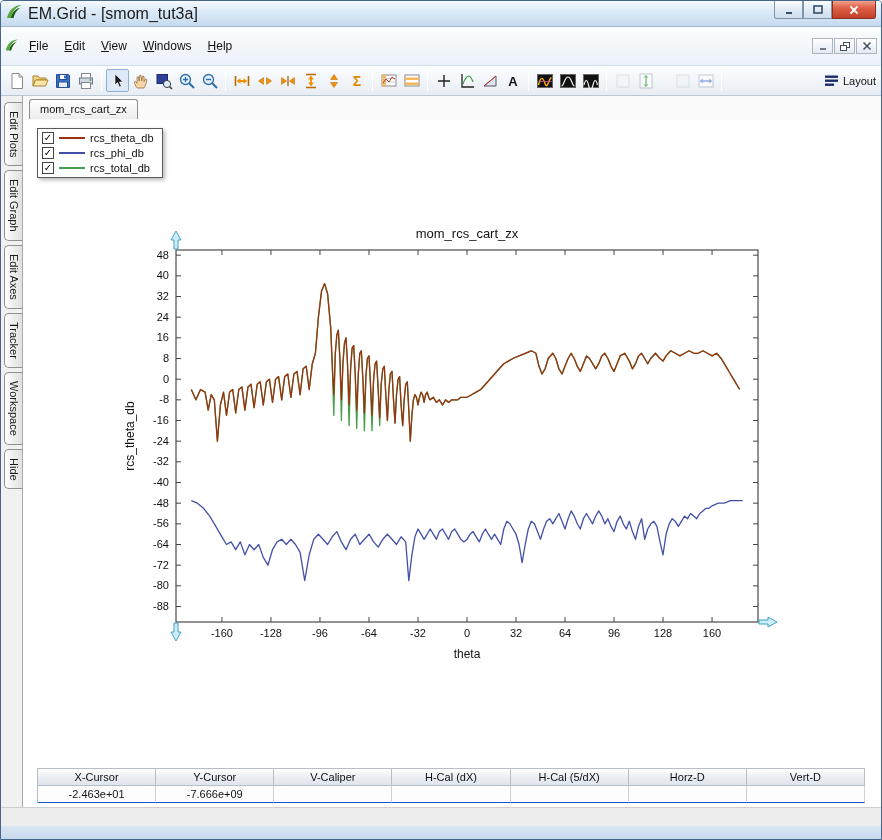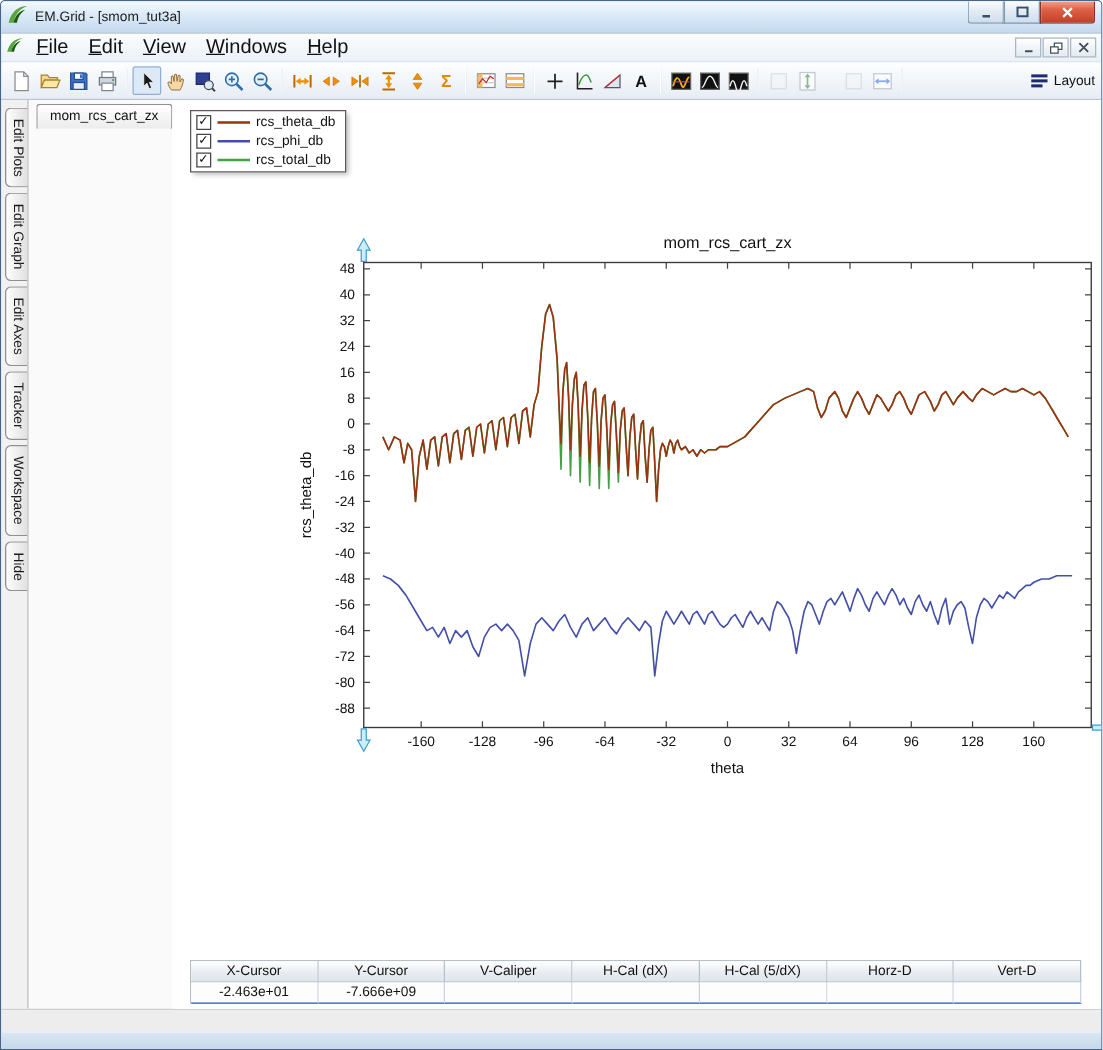--- a/index.html
+++ b/index.html
@@ -1,45 +1,45 @@
 <!DOCTYPE html>
 <html><head>
 <meta charset="utf-8">
 <style>
 *{box-sizing:border-box;margin:0;padding:0}
 html,body{width:882px;height:840px}
 body{font-family:"Liberation Sans",sans-serif;background:#fff}
 .window{width:882px;height:840px;border:1px solid #47648a;border-radius:4px 4px 0 0;display:flex;flex-direction:column;overflow:hidden;background:#fff}
 
 .titlebar{flex:0 0 26px;display:flex;align-items:center;gap:5px;padding:0 5px;background:linear-gradient(#f5fafe,#dcebf8 40%,#c6daee);border-bottom:1px solid #9fb6cc}
-.title-text{font-size:11px;color:#1b1b1b}
+.title-text{font-size:16px;color:#1b1b1b}
 .cap-btns{margin-left:auto;display:flex;align-self:flex-start}
 .cap-btn{width:29px;height:18px;border:1px solid #7f95aa;border-top:none;background:linear-gradient(#fcfdfe,#e3ecf5 45%,#cfdded);display:flex;align-items:center;justify-content:center}
 .cap-btn:first-child{border-radius:0 0 0 3px}
 .cap-btn.close{width:44px;background:linear-gradient(#f3a18e,#de6046 40%,#c2402a);border-color:#8c3020;border-radius:0 0 3px 0}
 
-.menubar{flex:0 0 22px;display:flex;align-items:center;padding:0 4px;background:linear-gradient(#fbfdfe,#eaf1f8);border-bottom:1px solid #d5dee8;font-size:16px}
+.menubar{flex:0 0 22px;display:flex;align-items:center;padding:10px 4px;background:linear-gradient(#fbfdfe,#eaf1f8);border-bottom:1px solid #d5dee8;font-size:12px}
 .menu-items{display:flex}
 .menu-item{padding:2px 8px;color:#111;cursor:default}
 .mdi-btns{margin-left:auto;display:flex;gap:1px}
 .mdi-btn{width:21px;height:16px;border:1px solid #aab6c2;background:linear-gradient(#ffffff,#e4eaf1);display:flex;align-items:center;justify-content:center}
 
 .toolbar{flex:0 0 30px;display:flex;align-items:center;padding:0 4px;background:linear-gradient(#fdfeff,#e7edf4);border-bottom:1px solid #bac6d2;overflow:hidden}
 .tbtn{width:23px;height:23px;display:flex;align-items:center;justify-content:center;border:1px solid transparent;border-radius:2px;flex:0 0 auto}
 .tbtn.active{background:#dde9f7;border-color:#8fafd4}
 .tbtn.dis{opacity:.55}
 .tsep{width:1px;height:20px;background:#c3ccd6;border-right:1px solid #fff;margin:0 4px;flex:0 0 auto}
 .tgap{width:14px;flex:0 0 auto}
 .layout-btn{margin-left:auto;display:flex;align-items:center;gap:3px;flex:0 0 auto}
 .layout-label{font-size:11px;width:34px;overflow:hidden;white-space:nowrap;color:#111}
 
 .content{flex:1;display:flex;min-height:0}
 .side-strip{flex:0 0 22px;background:#f1f1f1;border-right:1px solid #a9a9a9;display:flex;flex-direction:column;gap:4px;padding-top:6px}
 .side-tab{writing-mode:vertical-rl;font-size:11px;background:linear-gradient(90deg,#fefefe,#e0e0e0);border:1px solid #909090;border-right:none;border-radius:5px 0 0 5px;padding:8px 2px;margin-left:3px;color:#1a1a1a;cursor:pointer}
-.main{flex:1;display:flex;flex-direction:row;min-width:0;background:#fff}
+.main{flex:1;display:flex;flex-direction:column;min-width:0;background:#fff}
 .doc-tabbar{flex:0 0 24px;padding:3px 0 0 6px;background:#fafafa}
 .doc-tab{display:inline-block;font-size:11px;padding:3px 10px 4px;background:linear-gradient(#ffffff,#ececec);border:1px solid #8f8f8f;border-bottom:none;border-radius:3px 3px 0 0;color:#111}
 .canvas{flex:1;position:relative;background:#fff}
 
 .legend{position:absolute;left:14px;top:8px;background:#fff;border:1px solid #5a5a5a;box-shadow:2px 2px 4px rgba(0,0,0,.28);padding:3px 8px 3px 4px;display:flex;flex-direction:column;gap:3px;z-index:2}
 .legend-row{display:flex;align-items:center;gap:5px}
 .lg-check{width:12px;height:12px;border:1px solid #444;background:#fff;font-size:10px;line-height:10px;display:flex;align-items:center;justify-content:center;cursor:pointer}
 .lg-line{width:26px;height:2px}
 .lg-label{font-size:11px;color:#111}
 

